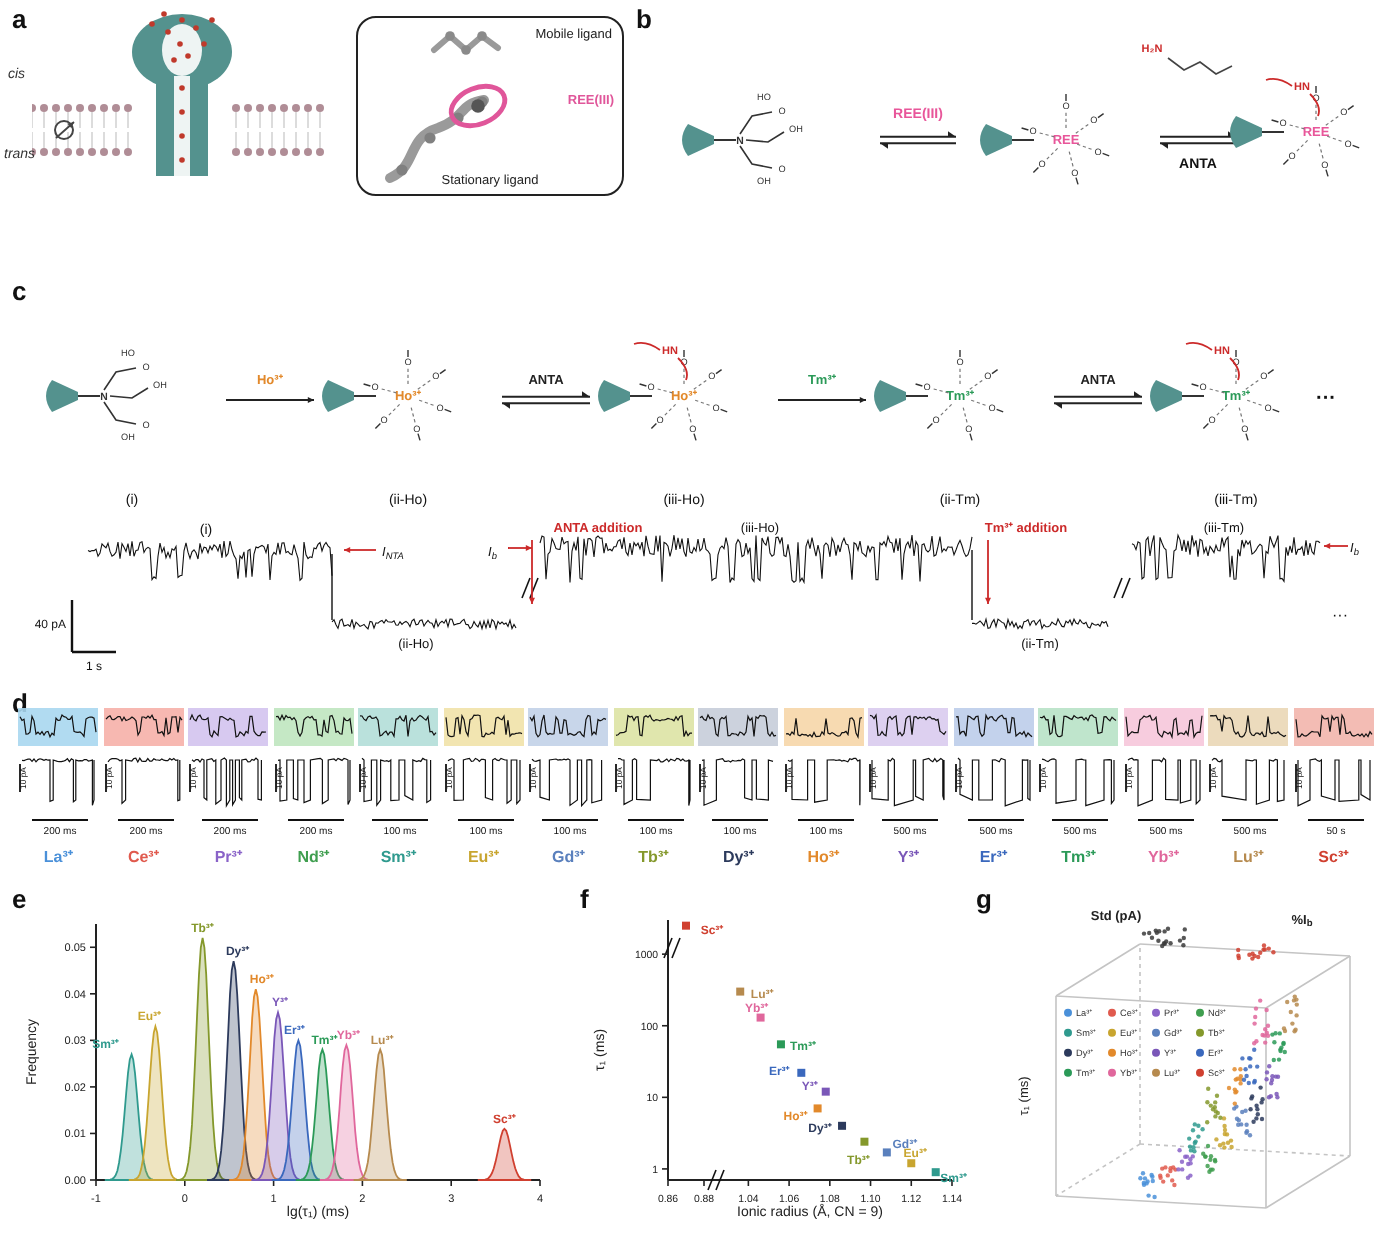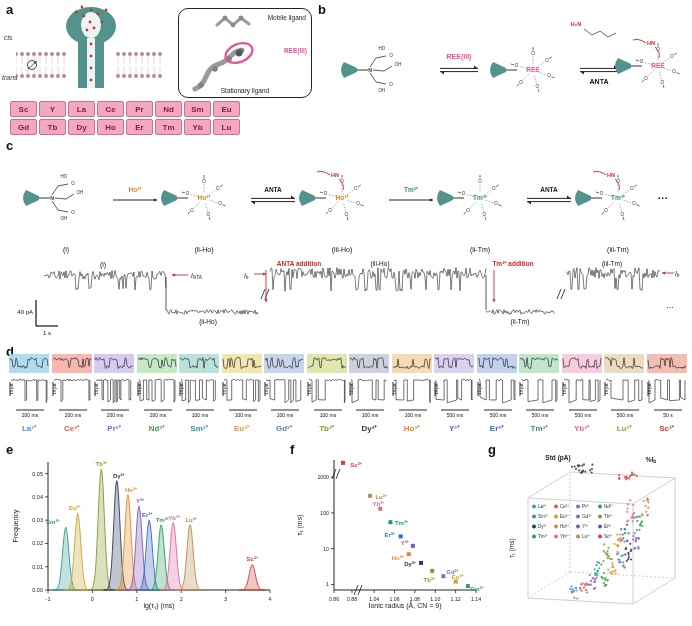--- a/index.html
+++ b/index.html
@@ -139,38 +139,20 @@
           <circle cx="62" cy="42" r="2.8" fill="#808080"></circle>
           <circle cx="60" cy="44" r="3.4" fill="#555"></circle>
           <ellipse cx="60" cy="44" rx="14" ry="9" fill="none" stroke="#e0569a" stroke-width="2.4" transform="rotate(-22 60 44)"></ellipse>
         </g>
       </svg>
     <div class="ins-lbl" style="right:5px;top:5px">Mobile ligand</div>
     <div class="ins-lbl" style="right:4px;top:38px;color:#e0569a;font-weight:bold">REE(III)</div>
     <div class="ins-lbl" style="left:0;right:0;bottom:3px;text-align:center">Stationary ligand</div>
   </div>
 
-  <div class="egrid" id="egrid">
-      <div class="ecell">Sc</div>
-      <div class="ecell">Y</div>
-      <div class="ecell">La</div>
-      <div class="ecell">Ce</div>
-      <div class="ecell">Pr</div>
-      <div class="ecell">Nd</div>
-      <div class="ecell">Sm</div>
-      <div class="ecell">Eu</div>
-      <div class="ecell">Gd</div>
-      <div class="ecell">Tb</div>
-      <div class="ecell">Dy</div>
-      <div class="ecell">Ho</div>
-      <div class="ecell">Er</div>
-      <div class="ecell">Tm</div>
-      <div class="ecell">Yb</div>
-      <div class="ecell">Lu</div>
-    </div>
 
   <svg id="panelb-svg" class="abs" style="left:328px;top:4px" width="362" height="132" viewBox="0 0 362 132">
       <g>
         <path d="M16,58 Q10,66 16,74 L29,68 L29,64 Z" fill="#54928e"></path>
         <line x1="29" y1="66" x2="40" y2="66" stroke="#333" stroke-width="1"></line>
         <text x="42" y="68" font-size="5.2" fill="#333" text-anchor="middle" font-weight="bold">N</text>
         <polyline points="42,63 48,54 58,52" fill="none" stroke="#333" stroke-width="0.8"></polyline>
         <text x="63" y="53" font-size="4.6" fill="#333" text-anchor="middle">O</text>
         <text x="54" y="46" font-size="4.6" fill="#333" text-anchor="middle">HO</text>
         <polyline points="45,66 56,67 64,62" fill="none" stroke="#333" stroke-width="0.8"></polyline>

